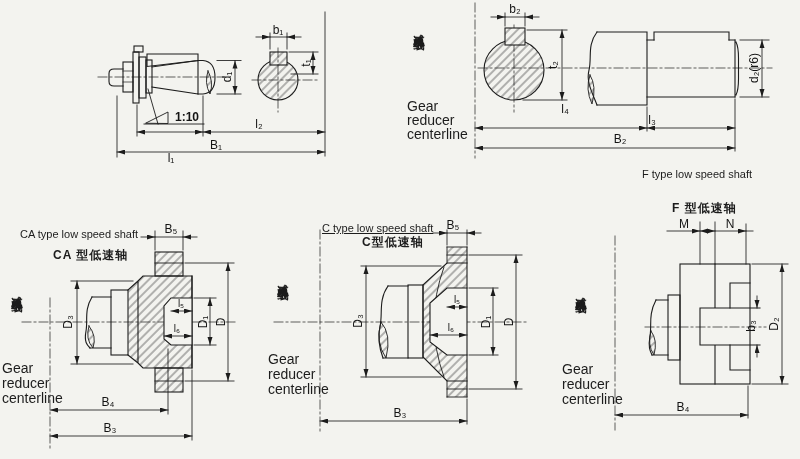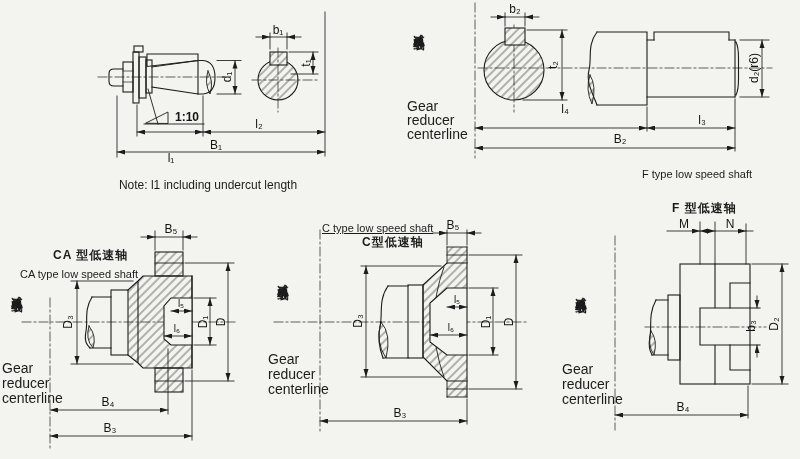--- a/index.html
+++ b/index.html
@@ -196,34 +196,33 @@
   </g>
 </svg>
 
 <div class="lbl" style="left:278px;top:30px;">b₁</div>
 <div class="lbl rot" style="left:306px;top:63px;">t₁</div>
 <div class="lbl rot" style="left:227px;top:77px;">d₁</div>
 <div class="lbl bold" style="left:187px;top:117px;">1:10</div>
 <div class="lbl" style="left:259px;top:124px;">l₂</div>
 <div class="lbl" style="left:171px;top:158px;">l₁</div>
 <div class="lbl" style="left:216px;top:145px;">B₁</div>
-<div class="note-en" style="left:208px;top:185px;">Note: l1 including undercut length</div>
 
 <div class="lbl" style="left:515px;top:9px;">b₂</div>
 <div class="lbl rot" style="left:553px;top:65px;">t₂</div>
 <div class="lbl rot" style="left:754px;top:68px;">d₂(r6)</div>
 <div class="lbl" style="left:565px;top:109px;">l₄</div>
-<div class="lbl" style="left:702px;top:120px;text-align:center;">l₃</div>
+<div class="lbl" style="left:652px;top:120px;text-align:center;">l₃</div>
 <div class="lbl" style="left:620px;top:139px;">B₂</div>
 <div class="vcn" style="left:413px;top:25px;">减速机中心线</div>
 <div class="enl" style="left:407px;top:99px;">Gear</div>
 <div class="enl" style="left:407px;top:113px;">reducer</div>
 <div class="enl" style="left:407px;top:127px;">centerline</div>
 
-<div class="ten" style="left:20px;top:229px;margin-top:40px;">CA type low speed shaft</div>
+<div class="ten" style="left:20px;top:229px;">CA type low speed shaft</div>
 <div class="tcn" style="left:53px;top:249px;">CA 型低速轴</div>
 <div class="lbl" style="left:171px;top:229px;">B₅</div>
 <div class="lbl rot" style="left:68px;top:322px;">D₃</div>
 <div class="lbl sm" style="left:181px;top:304px;">l₅</div>
 <div class="lbl sm" style="left:177px;top:329px;">l₆</div>
 <div class="lbl rot" style="left:203px;top:322px;">D₁</div>
 <div class="lbl rot" style="left:221px;top:322px;">D</div>
 <div class="lbl" style="left:108px;top:402px;">B₄</div>
 <div class="lbl" style="left:110px;top:428px;">B₃</div>
 <div class="vcn" style="left:11px;top:287px;">减速机中心线</div>

